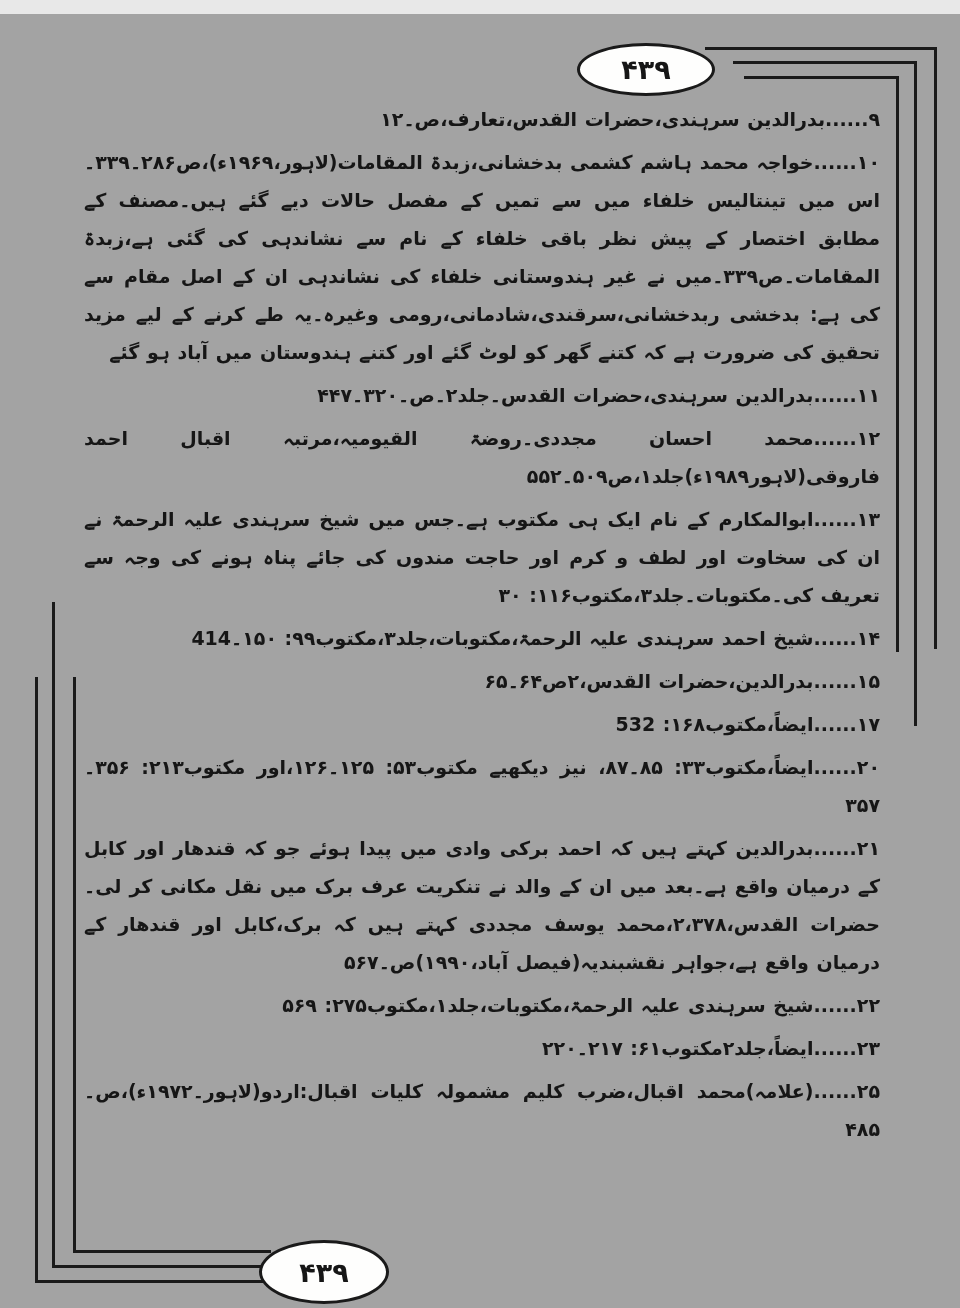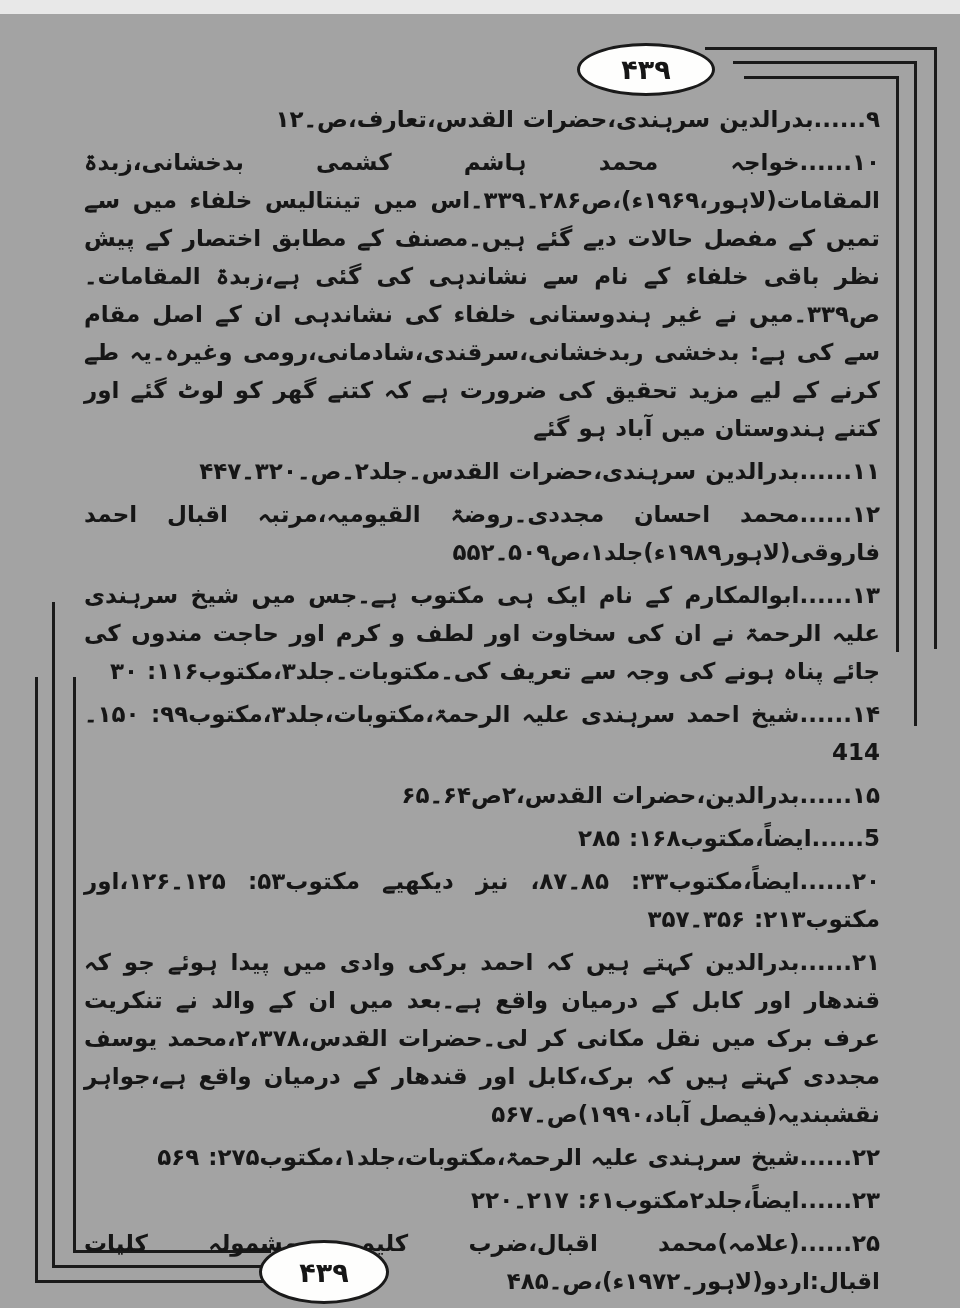--- a/index.html
+++ b/index.html
@@ -42,21 +42,21 @@
   .oval-top{left:577px;top:29px;width:132px;height:47px;}
   .oval-bottom{left:259px;top:1226px;width:124px;height:58px;}
   
   .content{
     position:absolute;
     left:84px;right:80px;top:86px;
     direction:rtl;
   }
   .note{
     margin:0 0 5px 0;
-    font-size:23px;
+    font-size:19px;
     font-weight:bold;
     line-height:38px;
     text-align:justify;
     text-align-last:right;
     word-spacing:1px;
   }
 </style>
 </head>
 <body>
 
@@ -83,21 +83,21 @@
   </div>
 
   <div class="content">
     <p class="note">۹......بدرالدین سرہندی،حضرات القدس،تعارف،ص۔۱۲</p>
     <p class="note">۱۰......خواجہ محمد ہاشم کشمی بدخشانی،زبدۃ المقامات(لاہور،۱۹۶۹ء)،ص۲۸۶۔۳۳۹۔اس میں تینتالیس خلفاء میں سے تمیں کے مفصل حالات دیے گئے ہیں۔مصنف کے مطابق اختصار کے پیش نظر باقی خلفاء کے نام سے نشاندہی کی گئی ہے،زبدۃ المقامات۔ص۳۳۹۔میں نے غیر ہندوستانی خلفاء کی نشاندہی ان کے اصل مقام سے کی ہے: بدخشی ربدخشانی،سرقندی،شادمانی،رومی وغیرہ۔یہ طے کرنے کے لیے مزید تحقیق کی ضرورت ہے کہ کتنے گھر کو لوٹ گئے اور کتنے ہندوستان میں آباد ہو گئے</p>
     <p class="note">۱۱......بدرالدین سرہندی،حضرات القدس۔جلد۲۔ص۔۳۲۰۔۴۴۷</p>
     <p class="note">۱۲......محمد احسان مجددی۔روضۃ القیومیہ،مرتبہ اقبال احمد فاروقی(لاہور۱۹۸۹ء)جلد۱،ص۵۰۹۔۵۵۲</p>
     <p class="note">۱۳......ابوالمکارم کے نام ایک ہی مکتوب ہے۔جس میں شیخ سرہندی علیہ الرحمۃ نے ان کی سخاوت اور لطف و کرم اور حاجت مندوں کی جائے پناہ ہونے کی وجہ سے تعریف کی۔مکتوبات۔جلد۳،مکتوب۱۱۶: ۳۰</p>
     <p class="note">۱۴......شیخ احمد سرہندی علیہ الرحمۃ،مکتوبات،جلد۳،مکتوب۹۹: ۱۵۰۔414</p>
     <p class="note">۱۵......بدرالدین،حضرات القدس،۲ص۶۴۔۶۵</p>
-    <p class="note">5......ایضاً،مکتوب۱۶۸: ۲۸۵</p>
+    <p class="note">۱۷......ایضاً،مکتوب۱۶۸: 532</p>
     <p class="note">۲۰......ایضاً،مکتوب۳۳: ۸۵۔۸۷، نیز دیکھیے مکتوب۵۳: ۱۲۵۔۱۲۶،اور مکتوب۲۱۳: ۳۵۶۔۳۵۷</p>
     <p class="note">۲۱......بدرالدین کہتے ہیں کہ احمد برکی وادی میں پیدا ہوئے جو کہ قندھار اور کابل کے درمیان واقع ہے۔بعد میں ان کے والد نے تنکریت عرف برک میں نقل مکانی کر لی۔حضرات القدس،۲،۳۷۸،محمد یوسف مجددی کہتے ہیں کہ برک،کابل اور قندھار کے درمیان واقع ہے،جواہر نقشبندیہ(فیصل آباد،۱۹۹۰)ص۔۵۶۷</p>
     <p class="note">۲۲......شیخ سرہندی علیہ الرحمۃ،مکتوبات،جلد۱،مکتوب۲۷۵: ۵۶۹</p>
     <p class="note">۲۳......ایضاً،جلد۲مکتوب۶۱: ۲۱۷۔۲۲۰</p>
     <p class="note">۲۵......(علامہ)محمد اقبال،ضرب کلیم مشمولہ کلیات اقبال:اردو(لاہور۔۱۹۷۲ء)،ص۔۴۸۵</p>
 
   </div>
 
 </div>
 

